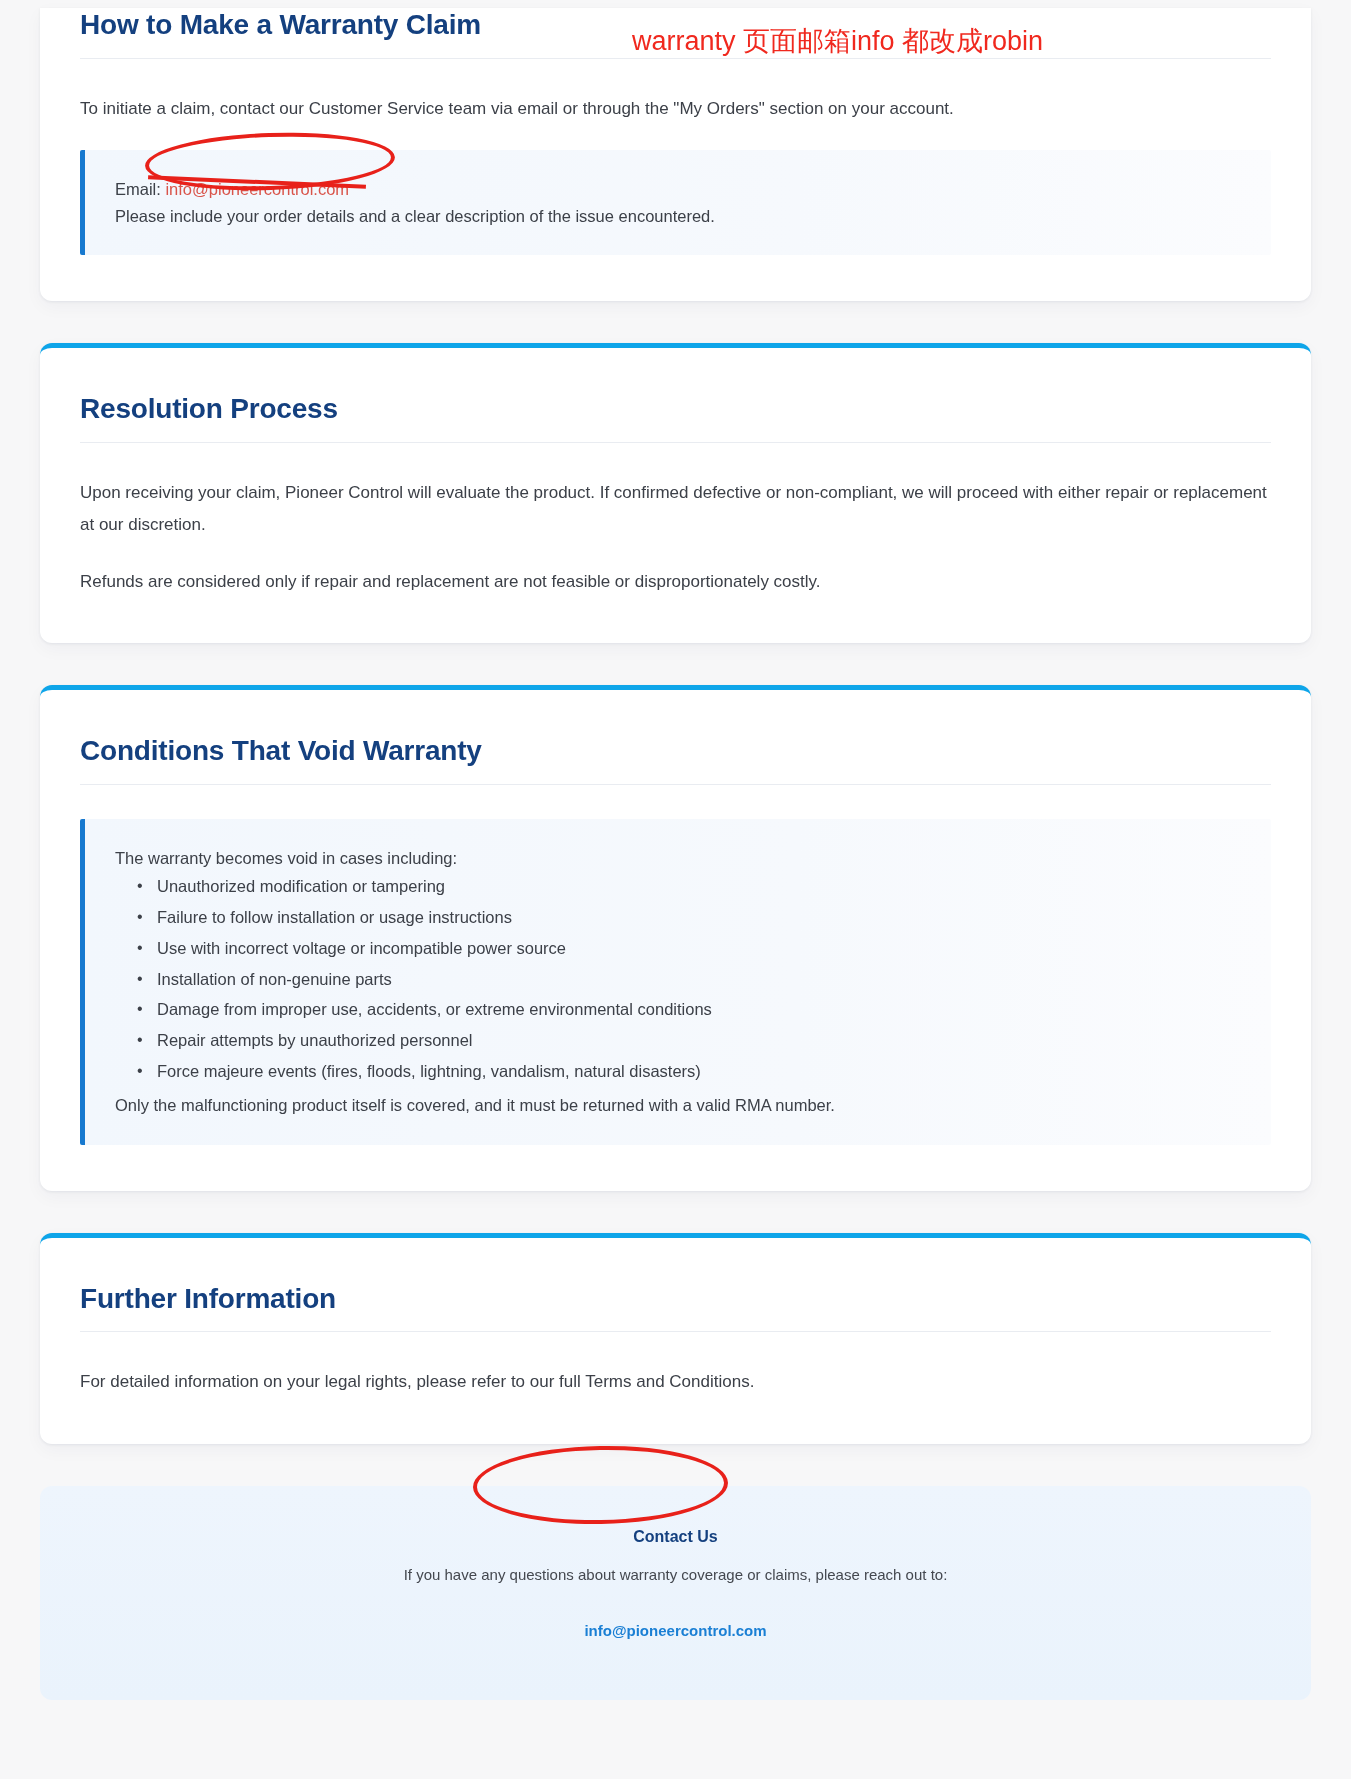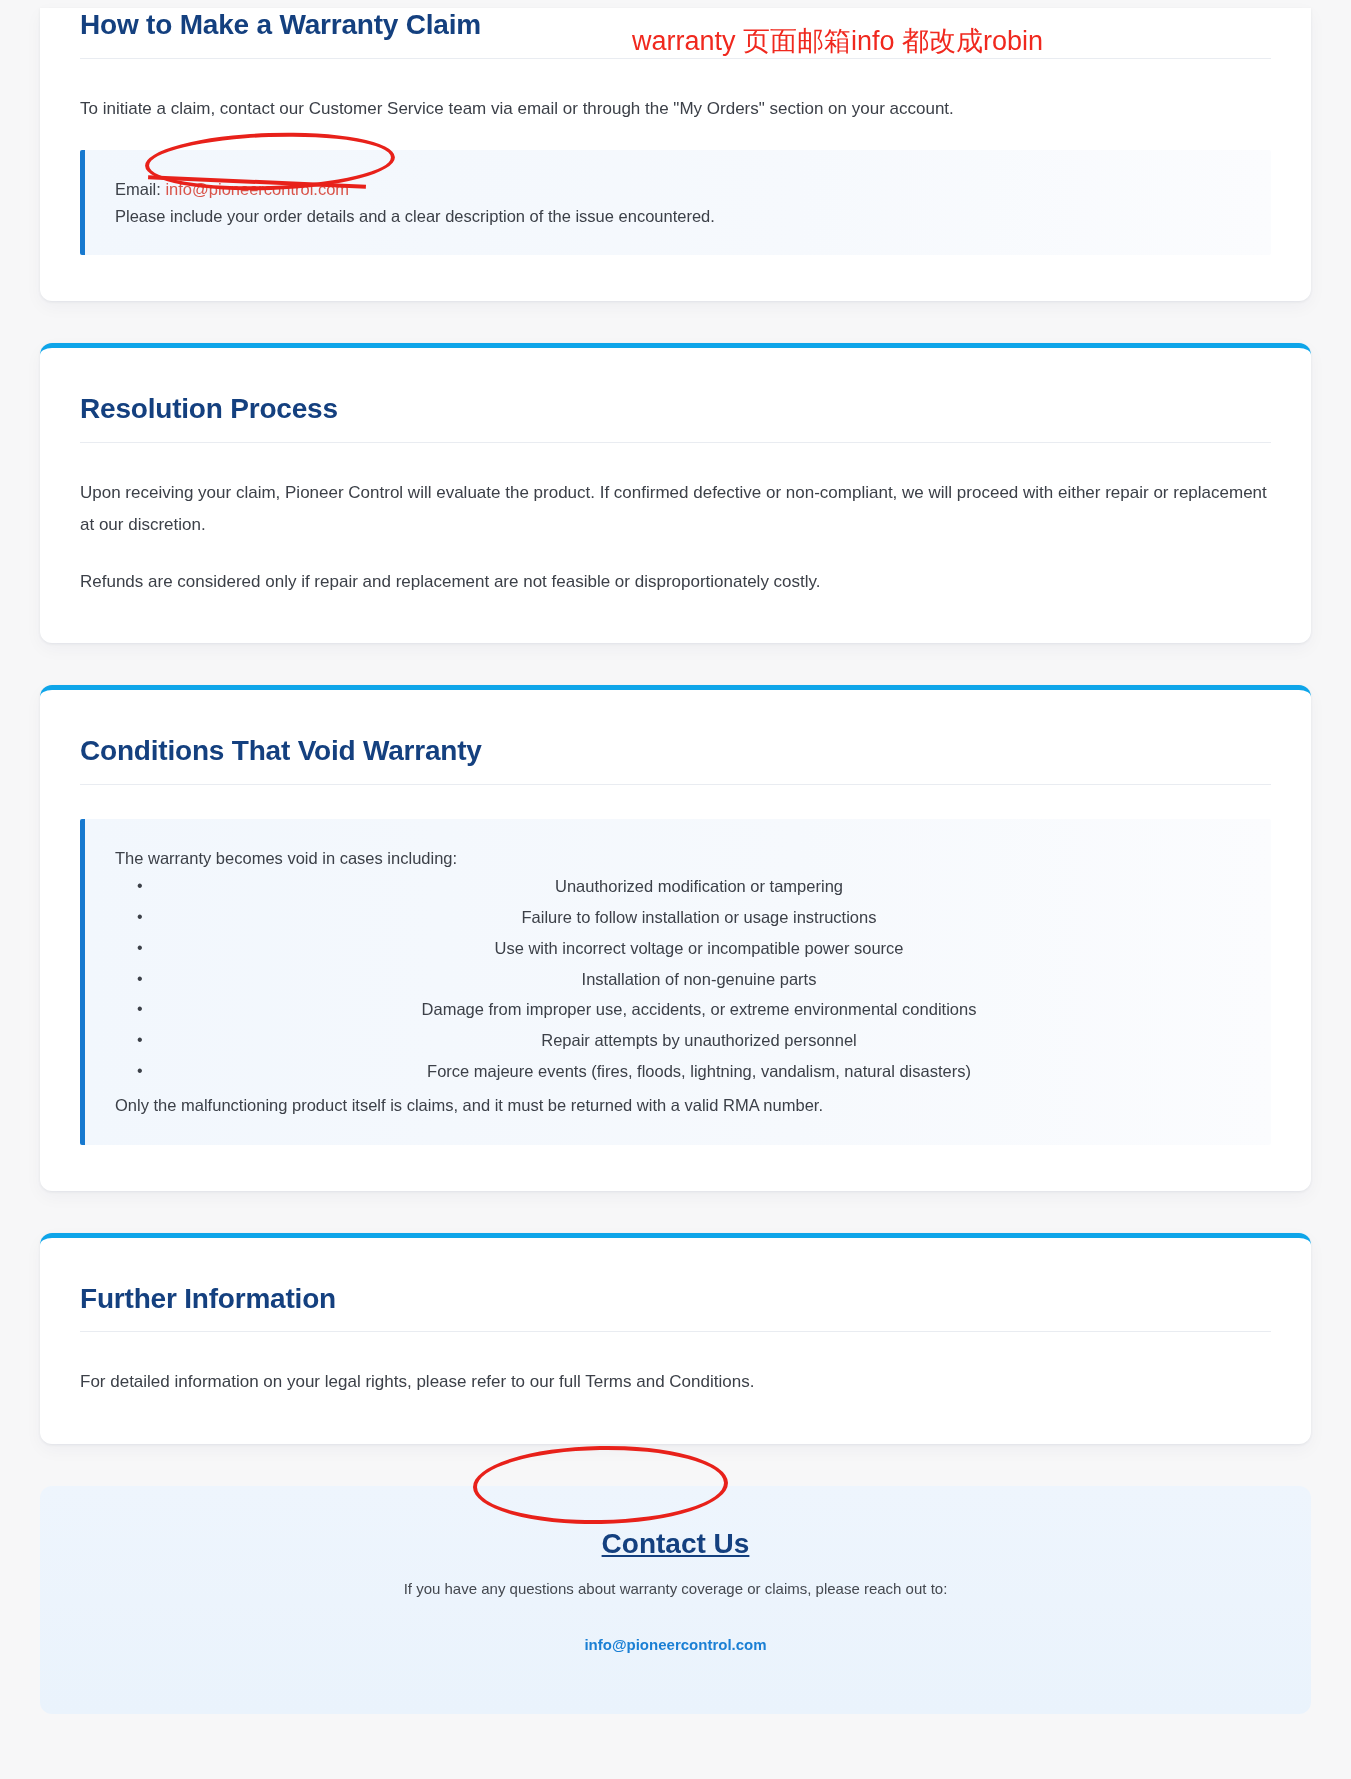--- a/index.html
+++ b/index.html
@@ -80,21 +80,20 @@
   .callout-intro {
     font-size: 16.5px;
     line-height: 1.6;
     color: #3c4048;
     margin: 0 0 2px 0;
   }
   .void-list {
     margin: 2px 0 2px 0;
     padding-left: 42px;
     list-style: none;
-    text-align: center;
   }
   .void-list li {
     font-size: 16.5px;
     line-height: 1.62;
     color: #3c4048;
     position: relative;
     padding: 0 0 4px 0;
   }
   .void-list li::before {
     content: "•";
@@ -114,25 +113,24 @@
   
   .contact {
     position: relative;
     margin: 0 32px 0 32px;
     background: linear-gradient(to bottom, #eef5fd 0%, #eaf3fc 100%);
     border-radius: 12px;
     text-align: center;
     padding: 42px 40px 60px 40px;
   }
   .contact-title {
-    font-size: 28px;
+    font-size: 16px;
     font-weight: 700;
     color: #14407f;
     margin: 0 0 18px 0;
-    text-decoration: underline;
   }
   .contact-sub {
     font-size: 15px;
     color: #44484f;
     margin: 0 0 36px 0;
     line-height: 1.5;
   }
   .contact-email {
     font-size: 15px;
     font-weight: 700;
@@ -200,21 +198,21 @@
       <p class="callout-intro">The warranty becomes void in cases including:</p>
       <ul class="void-list">
         <li>Unauthorized modification or tampering</li>
         <li>Failure to follow installation or usage instructions</li>
         <li>Use with incorrect voltage or incompatible power source</li>
         <li>Installation of non-genuine parts</li>
         <li>Damage from improper use, accidents, or extreme environmental conditions</li>
         <li>Repair attempts by unauthorized personnel</li>
         <li>Force majeure events (fires, floods, lightning, vandalism, natural disasters)</li>
       </ul>
-      <p class="callout-outro">Only the malfunctioning product itself is claims, and it must be returned with a valid RMA number.</p>
+      <p class="callout-outro">Only the malfunctioning product itself is covered, and it must be returned with a valid RMA number.</p>
     </div>
   </section>
 
   <section class="card topline">
     <h2 class="card-title">Further Information</h2>
     <hr class="title-rule">
     <p class="para">For detailed information on your legal rights, please refer to our full Terms and Conditions.</p>
   </section>
 
   <section class="contact">

